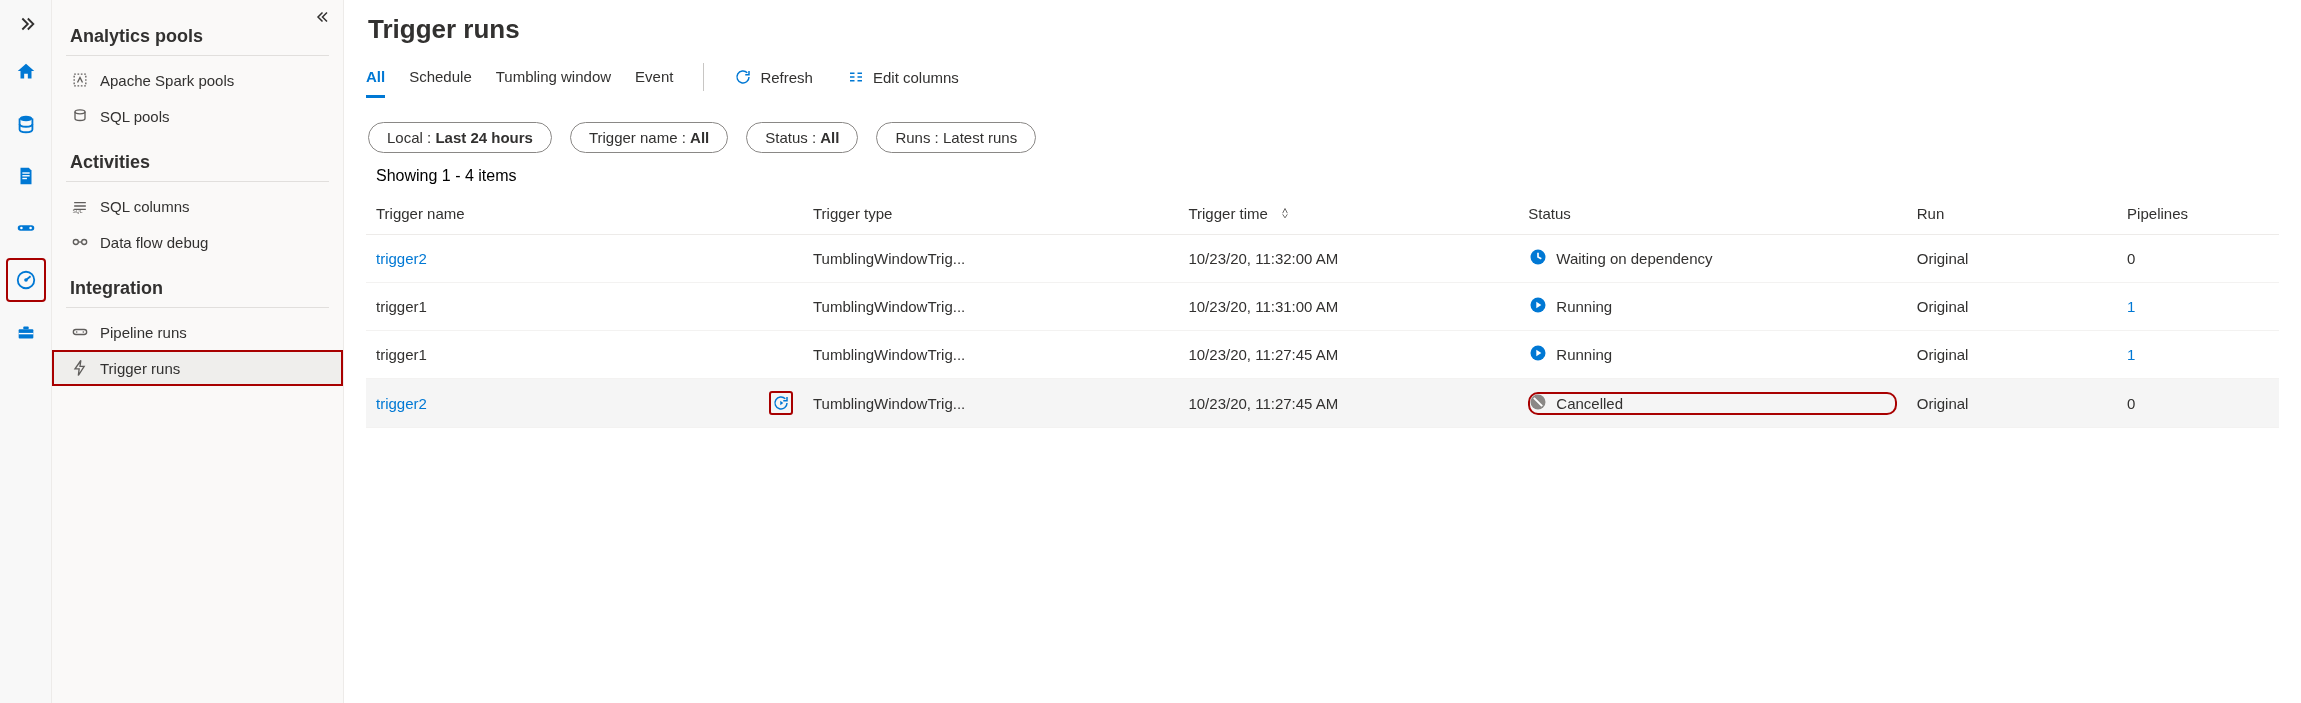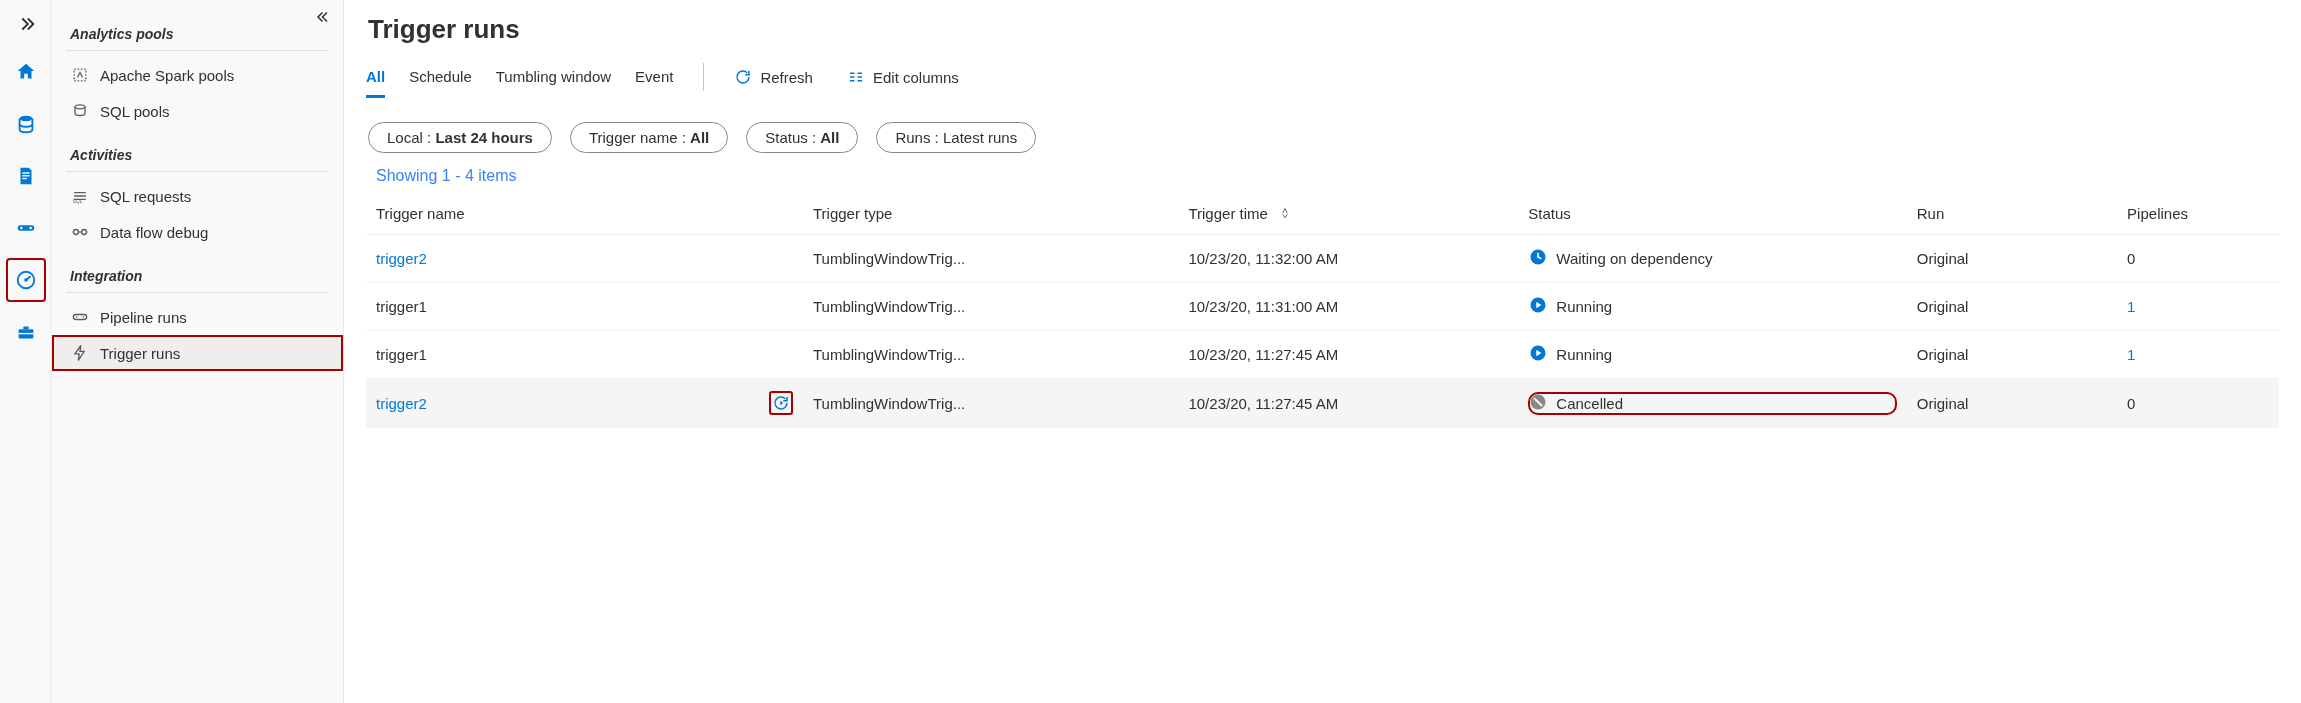--- a/index.html
+++ b/index.html
@@ -34,21 +34,21 @@
 
   
   .sidepanel {
     width: 292px;
     background: #faf9f8;
     border-right: 1px solid #edebe9;
     position: relative;
     padding-top: 8px;
   }
   .sidepanel .collapse2 { position:absolute; top:8px; right:10px; color:#323130; cursor:pointer;}
-  .sp-group-title { padding: 18px 18px 8px 18px; font-weight:600; font-size:14px; color:#323130;font-style:italic;}
+  .sp-group-title { padding: 18px 18px 8px 18px; font-weight:600; font-size:18px; color:#323130;}
   .sp-sep { border-top:1px solid #e1dfdd; margin: 0 14px 6px 14px;}
   .sp-item {
     display:flex; align-items:center; gap:10px;
     padding: 8px 10px 8px 18px; cursor:pointer;
     color:#323130; font-size:15px;
   }
   .sp-item.selected { background:#efeeec; outline:2px solid #a80000; outline-offset:-2px;}
   .sp-item svg { width:20px; height:20px; flex:0 0 20px; color:#605e5c;}
 
   
@@ -63,21 +63,21 @@
   .tab-action svg { width:18px;height:18px; color:#0078d4;}
 
   .filters { display:flex; gap:18px; margin: 22px 0 10px 2px; flex-wrap:wrap;}
   .pill {
     border:1px solid #8a8886; border-radius: 22px;
     padding: 6px 18px; font-size:15px; cursor:pointer;
     background:#fff;
   }
   .pill b { font-weight:700; }
 
-  .summary { margin: 14px 0 8px 10px; font-size:16px; color:#3b82f6;}
+  .summary { margin: 14px 0 8px 10px; font-size:16px; color:#000000;}
 
   table.grid { width:100%; border-collapse:collapse; margin-top:6px;}
   .grid thead th {
     text-align:left; font-weight:400; font-size:15px; color:#323130;
     padding: 12px 10px; border-bottom:1px solid #edebe9;
   }
   .grid tbody td { padding: 12px 10px; font-size:15px; border-bottom:1px solid #f3f2f1; vertical-align:middle;}
   .grid tbody tr.hover { background:#f5f5f5;}
   .link { color:#0078d4; cursor:pointer;}
   .sort-ind { display:inline-flex; align-items:center; gap:2px; margin-left:6px; color:#605e5c;}
@@ -175,21 +175,21 @@
       <span>SQL pools</span>
     </div>
 
     <div class="sp-group-title">Activities</div>
     <div class="sp-sep"></div>
     <div class="sp-item">
       <svg viewBox="0 0 24 24">
           <path d="M5 8h14M5 12h14M5 16h14" stroke="#605e5c" stroke-width="1.6"></path>
           <text x="3" y="20" font-size="6" fill="#605e5c">SQL</text>
         </svg>
-      <span>SQL requests</span>
+      <span>SQL columns</span>
     </div>
     <div class="sp-item">
       <svg viewBox="0 0 24 24">
           <circle cx="7" cy="12" r="3" fill="none" stroke="#605e5c" stroke-width="1.6"></circle>
           <circle cx="17" cy="12" r="3" fill="none" stroke="#605e5c" stroke-width="1.6"></circle>
           <path d="M10 12h4" stroke="#605e5c" stroke-width="1.6"></path>
         </svg>
       <span>Data flow debug</span>
     </div>
 

